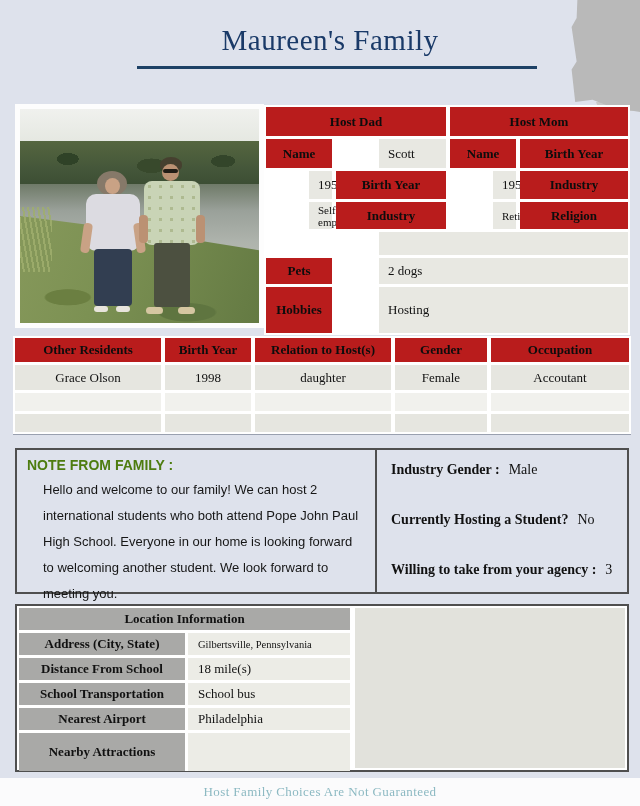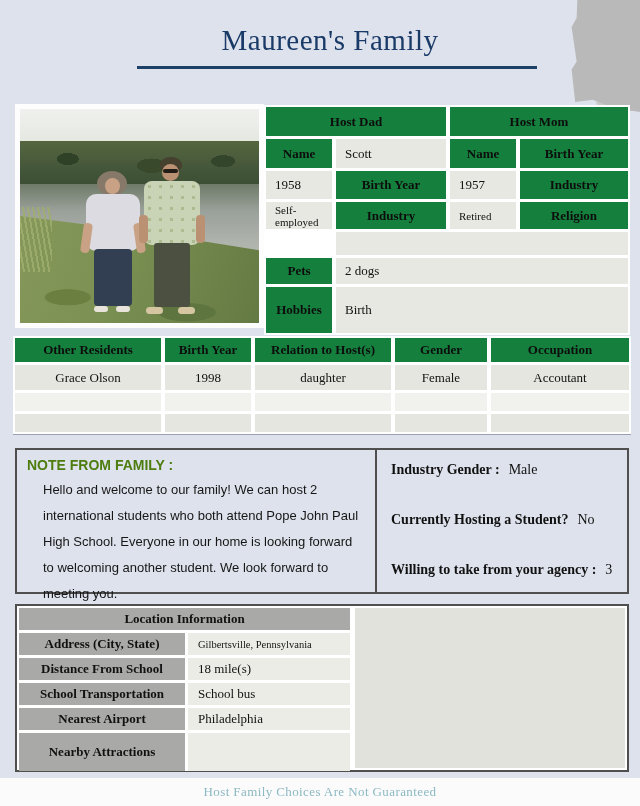--- a/index.html
+++ b/index.html
@@ -90,22 +90,22 @@
 
   
   .host-grid{
     position:absolute;left:264px;top:105px;width:362px;
     padding:2px;background:#fff;
     display:grid;
     grid-template-columns:66px 110px 66px 108px;
     grid-template-rows:29px 29px 28px 27px 23px 26px 46px;
     gap:3px 4px;
   }
-  .hcell{background:#15803d;font-weight:bold;font-size:13px;display:flex;align-items:center;justify-content:center;color:#0d0d0d;}
-  .vcell{background:#e8e8e2;font-size:13px;display:flex;align-items:center;padding-left:9px;box-sizing:border-box;}
+  .hcell{background:#b91c1c;font-weight:bold;font-size:13px;display:flex;align-items:center;justify-content:center;color:#0d0d0d;}
+  .vcell{background:#e8e8e2;font-size:13px;display:flex;align-items:center;padding-left:9px;box-sizing:border-box;margin-left:43px;}
   .vcell.small{font-size:11px;}
   .span2a{grid-column:1/3;} .span2b{grid-column:3/5;} .span3{grid-column:2/5;}
 
   
   .res-grid{
     position:absolute;left:13px;top:336px;width:614px;
     padding:2px;background:#fff;border-bottom:1px solid #99a0af;
     display:grid;
     grid-template-columns:146px 86px 136px 92px 138px;
     grid-template-rows:24px 25px 18px 18px;
@@ -211,21 +211,21 @@
   <div class="hcell">Industry</div>
   <div class="vcell small">Retired</div>
 
   <div class="hcell">Religion</div>
   <div class="vcell span3"></div>
 
   <div class="hcell">Pets</div>
   <div class="vcell span3">2 dogs</div>
 
   <div class="hcell">Hobbies</div>
-  <div class="vcell span3">Birth</div>
+  <div class="vcell span3">Hosting</div>
 </div>
 
 <div class="res-grid">
   <div class="hcell">Other Residents</div>
   <div class="hcell">Birth Year</div>
   <div class="hcell">Relation to Host(s)</div>
   <div class="hcell">Gender</div>
   <div class="hcell">Occupation</div>
 
   <div class="rcell">Grace Olson</div>

